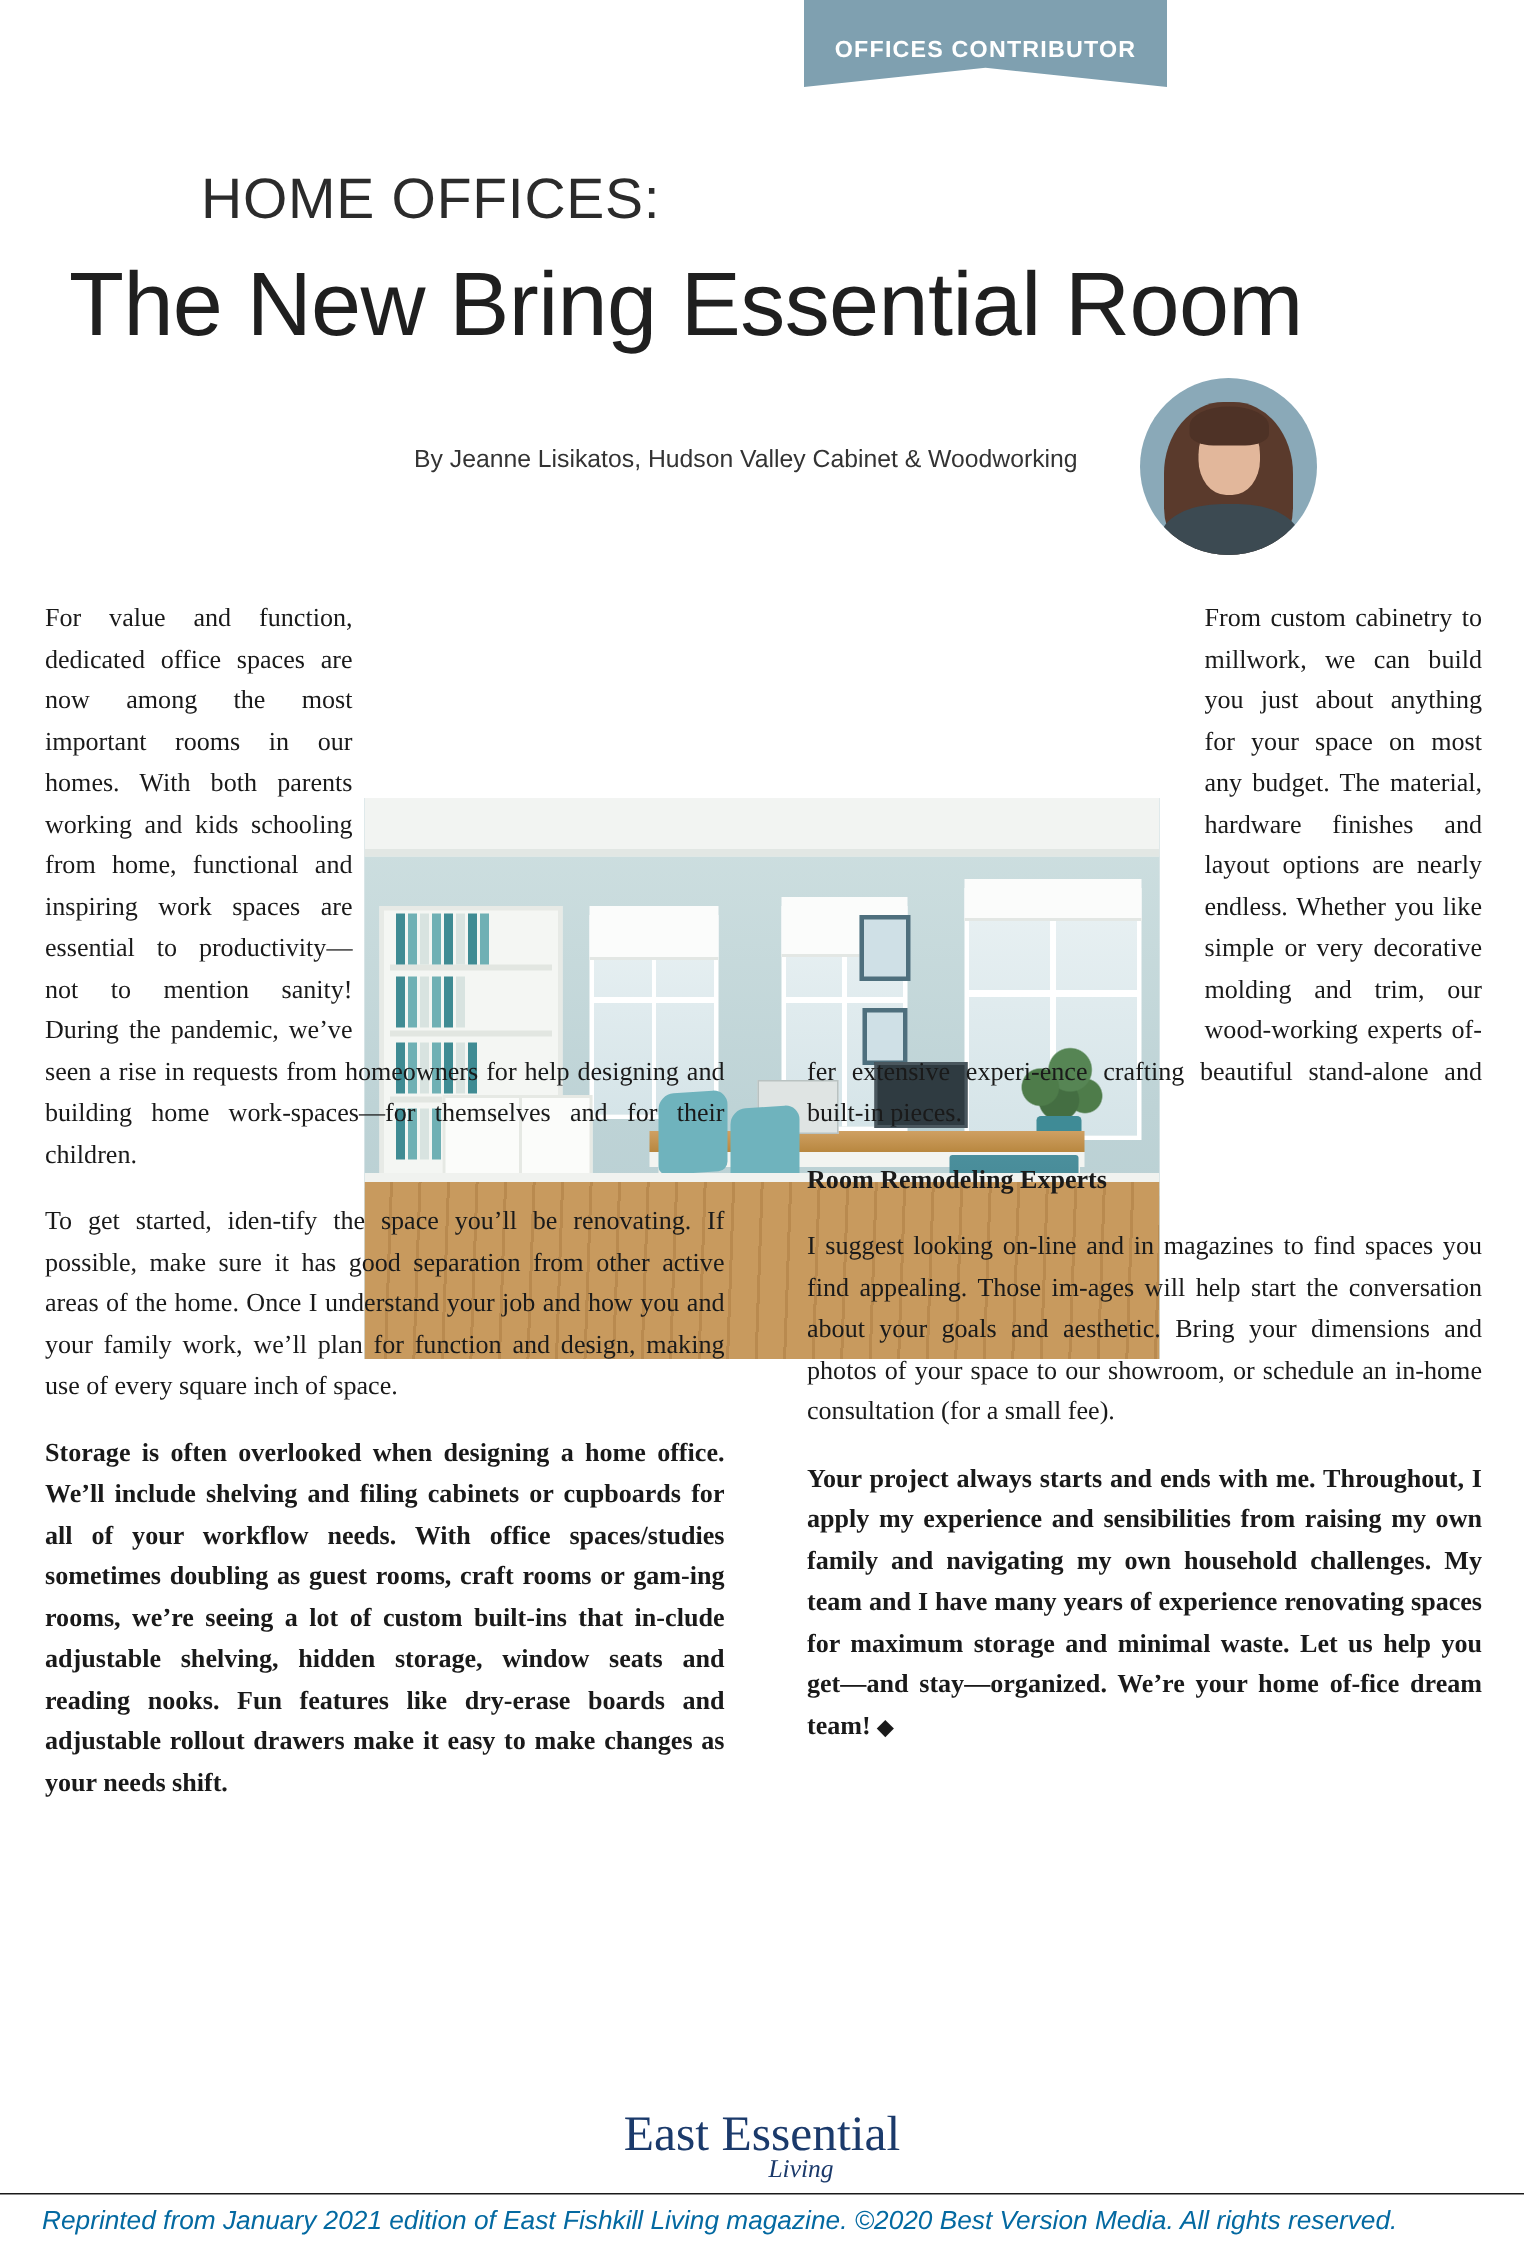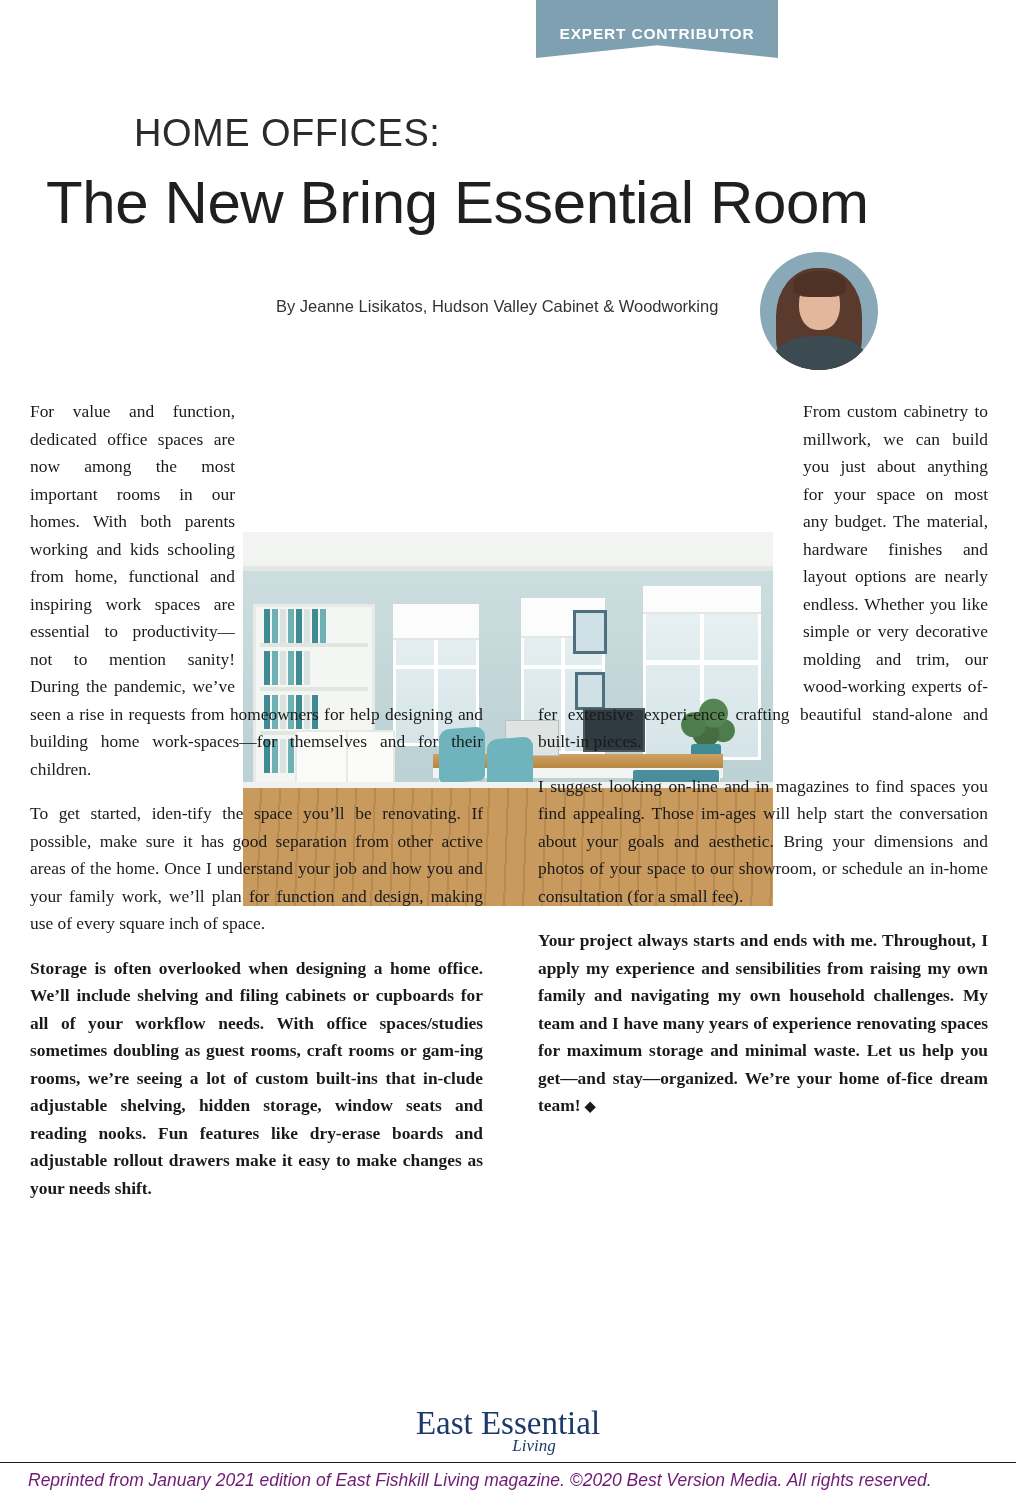--- a/index.html
+++ b/index.html
@@ -310,30 +310,30 @@
     height: 1px;
     background: #1a1a1a;
   }
   .footer-text {
     position: absolute;
     top: 1470px;
     left: 28px;
     font-family: "Liberation Sans", sans-serif;
     font-style: italic;
     font-size: 17.5px;
-    color: #701a75;
+    color: #0369a1;
   }
 
   .diamond { font-size: 14px; }
 </style>
 </head>
 <body>
 
 <div class="banner">
-  <span>EXPERT CONTRIBUTOR</span>
+  <span>OFFICES CONTRIBUTOR</span>
 </div>
 
 <div class="title-kicker">HOME OFFICES:</div>
 <div class="title-main">The New Bring Essential Room</div>
 
 <div class="byline">By Jeanne Lisikatos, Hudson Valley Cabinet &amp; Woodworking</div>
 
 <div class="author-photo">
   <div class="hair-back"></div>
   <div class="face"></div>
@@ -435,20 +435,21 @@
 <div class="col-left">
   <div class="wrap-left-top"></div>
   <p>For value and function, dedicated office spaces are now among the most important rooms in our homes. With both parents working and kids schooling from home, functional and inspiring work spaces are essential to productivity—not to mention sanity! During the pandemic, we’ve seen a rise in requests from homeowners for help designing and building home work-spaces—for themselves and for their children.</p>
   <p>To get started, iden-tify the space you’ll be renovating. If possible, make sure it has good separation from other active areas of the home. Once I understand your job and how you and your family work, we’ll plan for function and design, making use of every square inch of space.</p>
   <p>Storage is often overlooked when designing a home office. We’ll include shelving and filing cabinets or cupboards for all of your workflow needs. With office spaces/studies sometimes doubling as guest rooms, craft rooms or gam-ing rooms, we’re seeing a lot of custom built-ins that in-clude adjustable shelving, hidden storage, window seats and reading nooks. Fun features like dry-erase boards and adjustable rollout drawers make it easy to make changes as your needs shift.</p>
 </div>
 
 <div class="col-right">
   <div class="wrap-right-top"></div>
   <p>From custom cabinetry to millwork, we can build you just about anything for your space on most any budget. The material, hardware finishes and layout options are nearly endless. Whether you like simple or very decorative molding and trim, our wood-working experts of-fer extensive experi-ence crafting beautiful stand-alone and built-in pieces.</p>
+  <p class="subhead">Room Remodeling Experts</p>
   <p>I suggest looking on-line and in magazines to find spaces you find appealing. Those im-ages will help start the conversation about your goals and aesthetic. Bring your dimensions and photos of your space to our showroom, or schedule an in-home consultation (for a small fee).</p>
   <p><span>Your project always starts and ends with me. Throughout, I apply my experience and sensibilities from raising my own family and navigating my own household challenges. My team and I have many years of experience renovating spaces for maximum storage and minimal waste. Let us help you get—and stay—organized. We’re your home of-fice dream team!</span> <span class="diamond">◆</span></p>
 </div>
 
 <div class="logo">
   <div class="logo-main">East Essential</div>
   <div class="logo-sub">Living</div>
 </div>
 
 <div class="footer-rule"></div>

